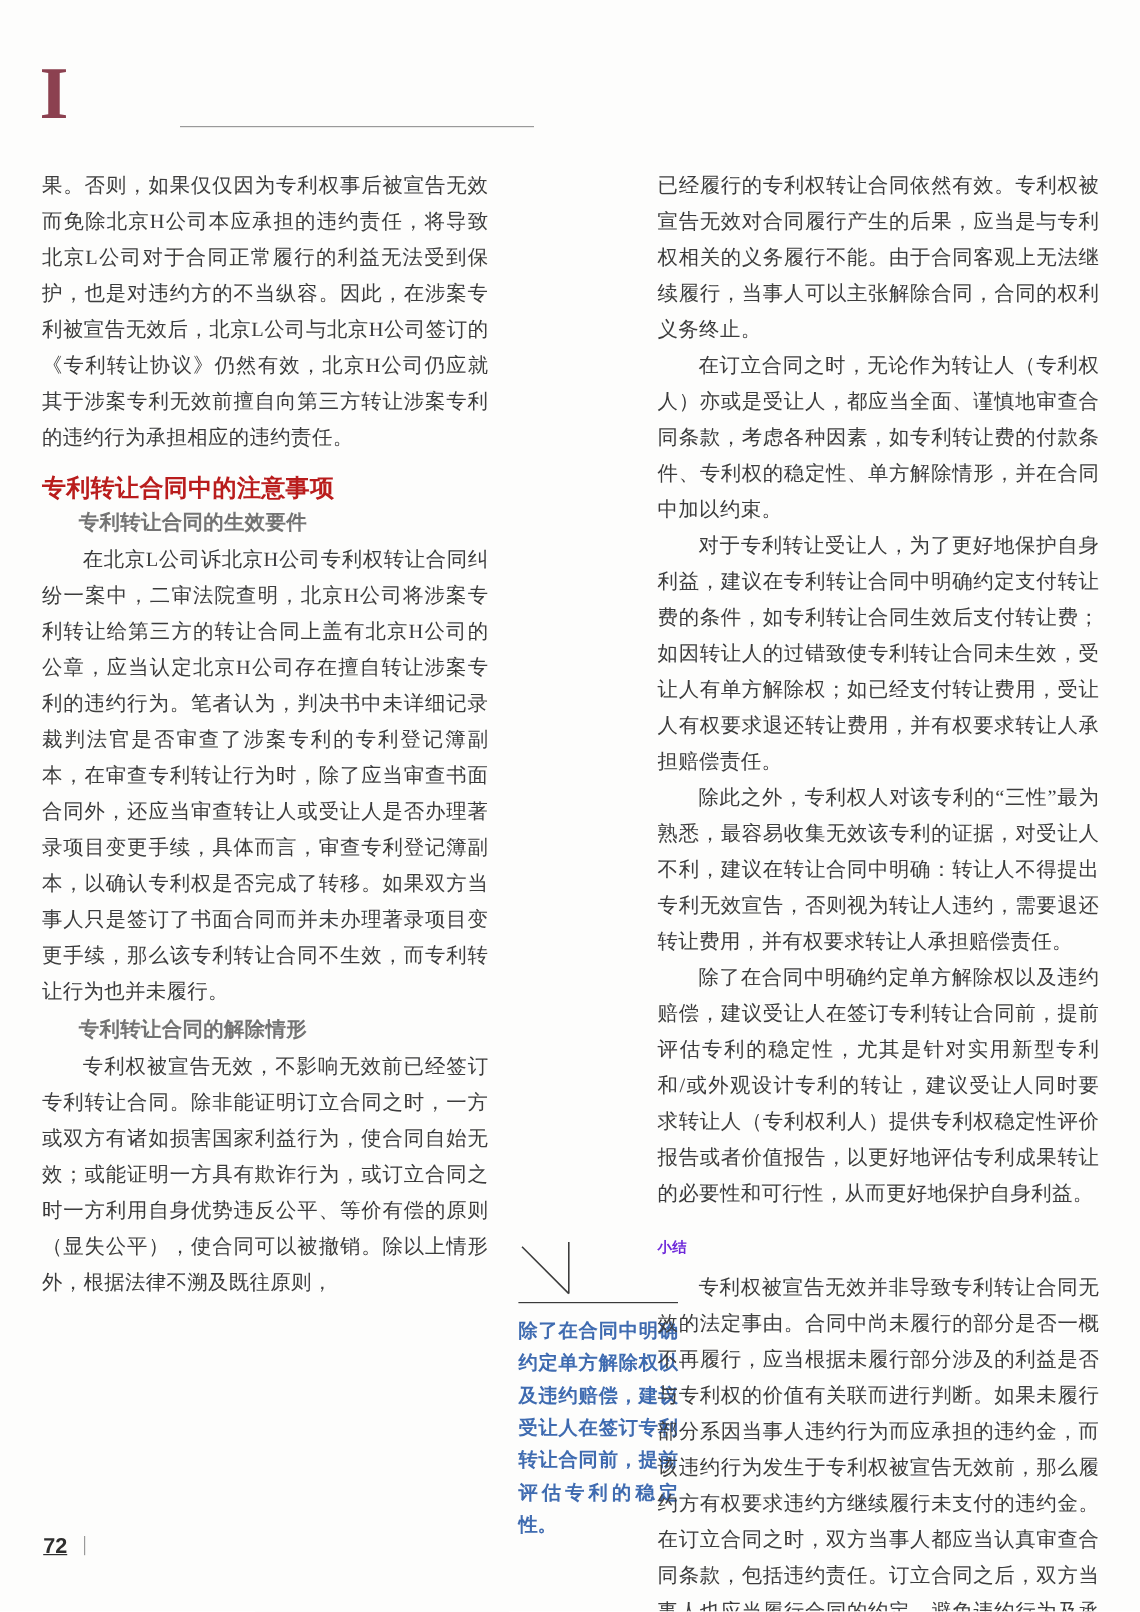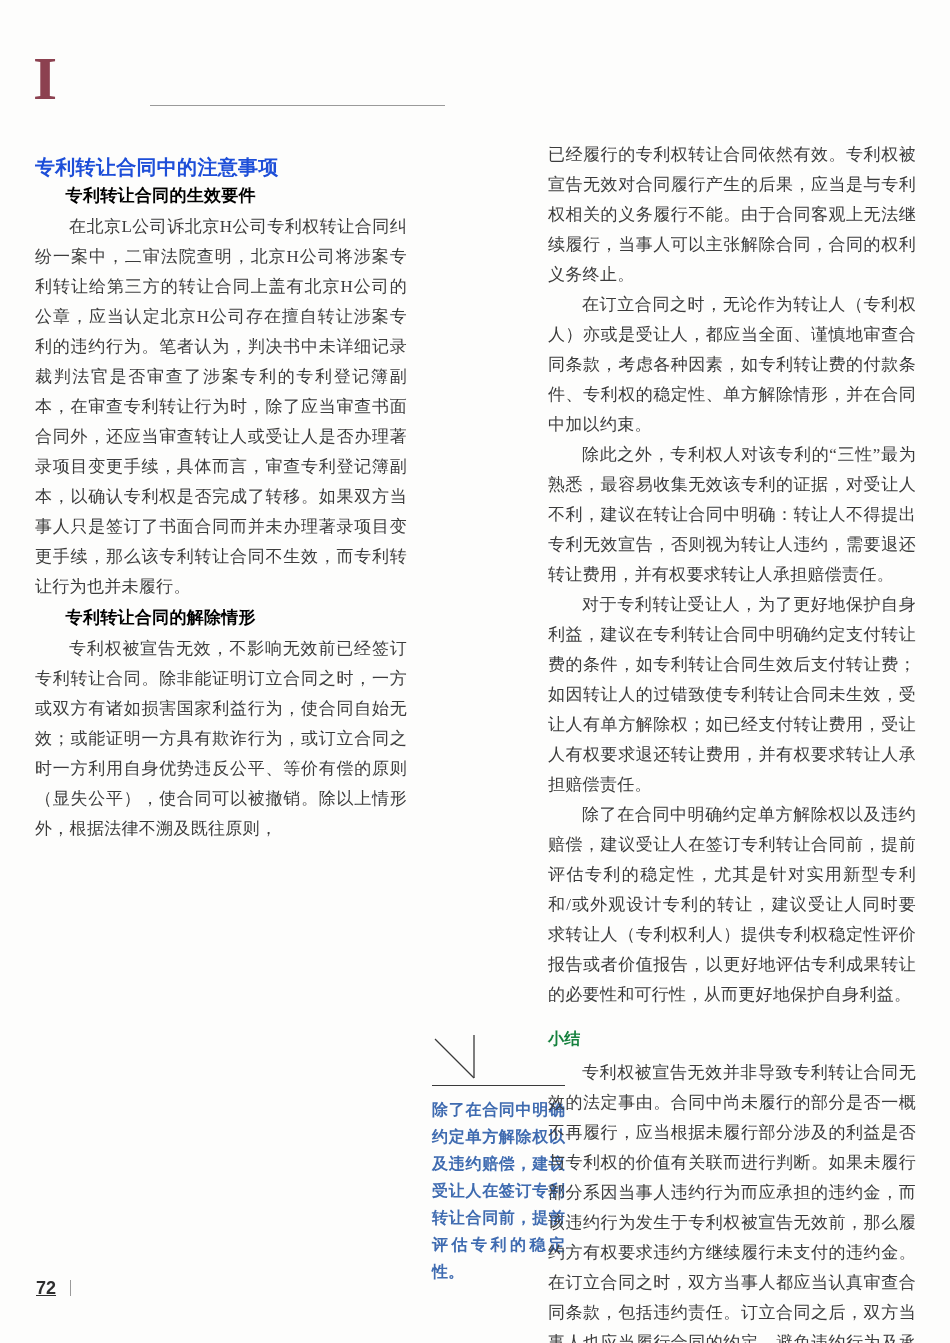--- a/index.html
+++ b/index.html
@@ -71,40 +71,40 @@
   .col-left  { left: 35px;  width: 372px; }
   .col-right { left: 548px; width: 368px; }
   .col p { margin: 0; }
   .col p.indent { text-indent: 2em; }
 
   .section-heading {
     font-family: "Liberation Sans", "DejaVu Sans", sans-serif;
     font-weight: bold;
     font-size: 20px;
     line-height: 26px;
-    color: #1d4ed8;
+    color: #b91c1c;
     margin: 14px 0 3px 0;
     text-align: left;
   }
   .sub-heading {
     font-family: "Liberation Sans", "DejaVu Sans", sans-serif;
     font-weight: bold;
     font-size: 17px;
     line-height: 26px;
-    color: #000000;
+    color: #737373;
     margin: 3px 0 3px 0;
     text-indent: 1.8em;
     text-align: left;
   }
   .summary-heading {
     font-family: "Liberation Sans", "DejaVu Sans", sans-serif;
     font-weight: bold;
-    font-size: 16px;
+    font-size: 12px;
     line-height: 26px;
-    color: #15803d;
+    color: #6d28d9;
     margin: 16px 0 6px 0;
     text-align: left;
   }
 
   
   .pull-quote {
     position: absolute;
     left: 432px;
     top: 1033px;
     width: 133px;
@@ -152,41 +152,42 @@
 <body>
 
 <div class="page">
 
   <div class="masthead">
     <span class="dropcap">I</span>
   </div>
   <div class="masthead-rule"></div>
 
   <div class="col col-left">
+    <p>果。否则，如果仅仅因为专利权事后被宣告无效而免除北京H公司本应承担的违约责任，将导致北京L公司对于合同正常履行的利益无法受到保护，也是对违约方的不当纵容。因此，在涉案专利被宣告无效后，北京L公司与北京H公司签订的《专利转让协议》仍然有效，北京H公司仍应就其于涉案专利无效前擅自向第三方转让涉案专利的违约行为承担相应的违约责任。</p>
     <div class="section-heading">专利转让合同中的注意事项</div>
     <div class="sub-heading">专利转让合同的生效要件</div>
     <p class="indent">在北京L公司诉北京H公司专利权转让合同纠纷一案中，二审法院查明，北京H公司将涉案专利转让给第三方的转让合同上盖有北京H公司的公章，应当认定北京H公司存在擅自转让涉案专利的违约行为。笔者认为，判决书中未详细记录裁判法官是否审查了涉案专利的专利登记簿副本，在审查专利转让行为时，除了应当审查书面合同外，还应当审查转让人或受让人是否办理著录项目变更手续，具体而言，审查专利登记簿副本，以确认专利权是否完成了转移。如果双方当事人只是签订了书面合同而并未办理著录项目变更手续，那么该专利转让合同不生效，而专利转让行为也并未履行。</p>
     <div class="sub-heading">专利转让合同的解除情形</div>
     <p class="indent">专利权被宣告无效，不影响无效前已经签订专利转让合同。除非能证明订立合同之时，一方或双方有诸如损害国家利益行为，使合同自始无效；或能证明一方具有欺诈行为，或订立合同之时一方利用自身优势违反公平、等价有偿的原则（显失公平），使合同可以被撤销。除以上情形外，根据法律不溯及既往原则，</p>
   </div>
 
   <div class="pull-quote">
     <svg class="pq-arrow" width="46" height="48" viewBox="0 0 46 48">
       <line x1="1" y1="6" x2="40" y2="45" stroke="#3a3a3a" stroke-width="1.3"></line>
       <line x1="40" y1="2" x2="40" y2="45" stroke="#3a3a3a" stroke-width="1.3"></line>
     </svg>
     <div class="pq-rule"></div>
     <p class="pq-text">除了在合同中明确约定单方解除权以及违约赔偿，建议受让人在签订专利转让合同前，提前评估专利的稳定性。</p>
   </div>
 
   <div class="col col-right">
     <p>已经履行的专利权转让合同依然有效。专利权被宣告无效对合同履行产生的后果，应当是与专利权相关的义务履行不能。由于合同客观上无法继续履行，当事人可以主张解除合同，合同的权利义务终止。</p>
     <p class="indent">在订立合同之时，无论作为转让人（专利权人）亦或是受让人，都应当全面、谨慎地审查合同条款，考虑各种因素，如专利转让费的付款条件、专利权的稳定性、单方解除情形，并在合同中加以约束。</p>
+    <p class="indent">对于专利转让受让人，为了更好地保护自身利益，建议在专利转让合同中明确约定支付转让费的条件，如专利转让合同生效后支付转让费；如因转让人的过错致使专利转让合同未生效，受让人有单方解除权；如已经支付转让费用，受让人有权要求退还转让费用，并有权要求转让人承担赔偿责任。</p>
     <p class="indent">除此之外，专利权人对该专利的“三性”最为熟悉，最容易收集无效该专利的证据，对受让人不利，建议在转让合同中明确：转让人不得提出专利无效宣告，否则视为转让人违约，需要退还转让费用，并有权要求转让人承担赔偿责任。</p>
-    <p class="indent">对于专利转让受让人，为了更好地保护自身利益，建议在专利转让合同中明确约定支付转让费的条件，如专利转让合同生效后支付转让费；如因转让人的过错致使专利转让合同未生效，受让人有单方解除权；如已经支付转让费用，受让人有权要求退还转让费用，并有权要求转让人承担赔偿责任。</p>
     <p class="indent">除了在合同中明确约定单方解除权以及违约赔偿，建议受让人在签订专利转让合同前，提前评估专利的稳定性，尤其是针对实用新型专利和/或外观设计专利的转让，建议受让人同时要求转让人（专利权利人）提供专利权稳定性评价报告或者价值报告，以更好地评估专利成果转让的必要性和可行性，从而更好地保护自身利益。</p>
     <div class="summary-heading">小结</div>
     <p class="indent"><span>专利权被宣告无效并非导致专利转让合同无效的法定事由。合同中尚未履行的部分是否一概不再履行，应当根据未履行部分涉及的利益是否与专利权的价值有关联而进行判断。如果未履行部分系因当事人违约行为而应承担的违约金，而该违约行为发生于专利权被宣告无效前，那么履约方有权要求违约方继续履行未支付的违约金。在订立合同之时，双方当事人都应当认真审查合同条款，包括违约责任。订立合同之后，双方当事人也应当履行合同的约定，避免违约行为及承担违约责任。</span></p>
   </div>
 
   <div class="footer">
     <span class="num">72</span><span class="bar"></span>
   </div>
 
 </div>

